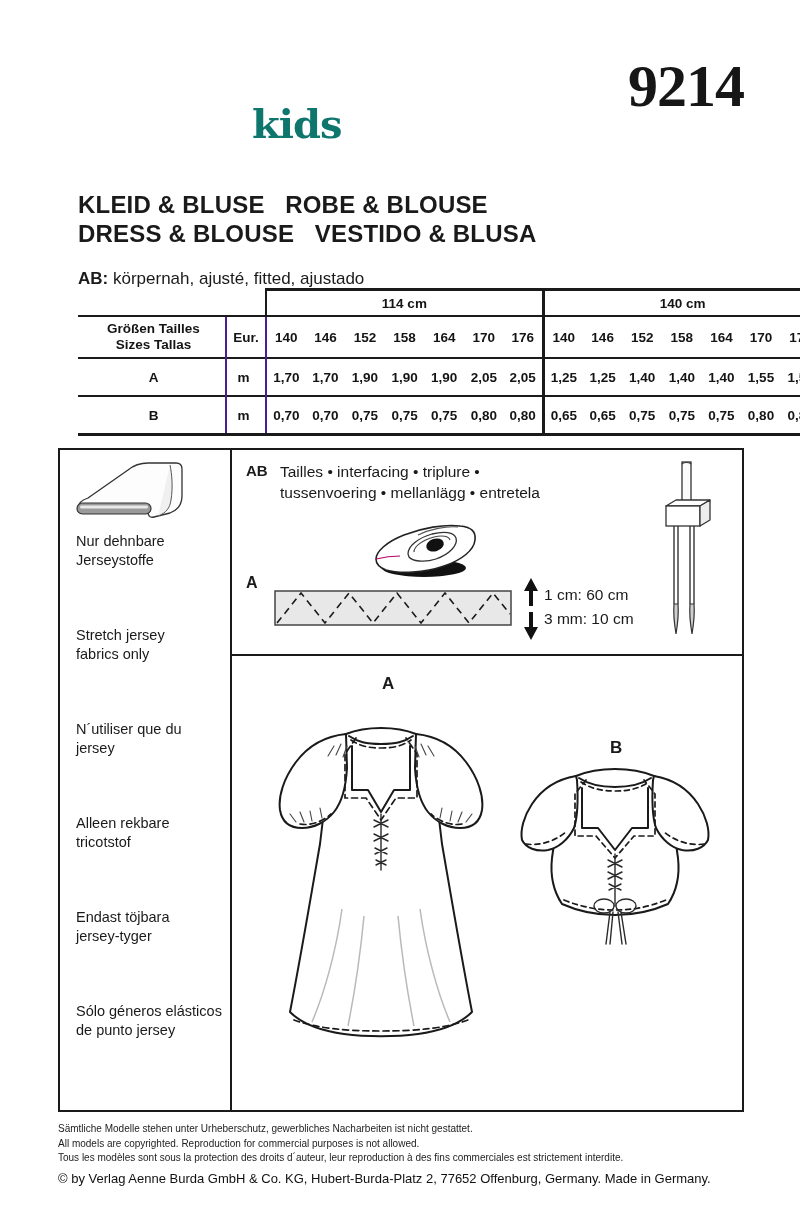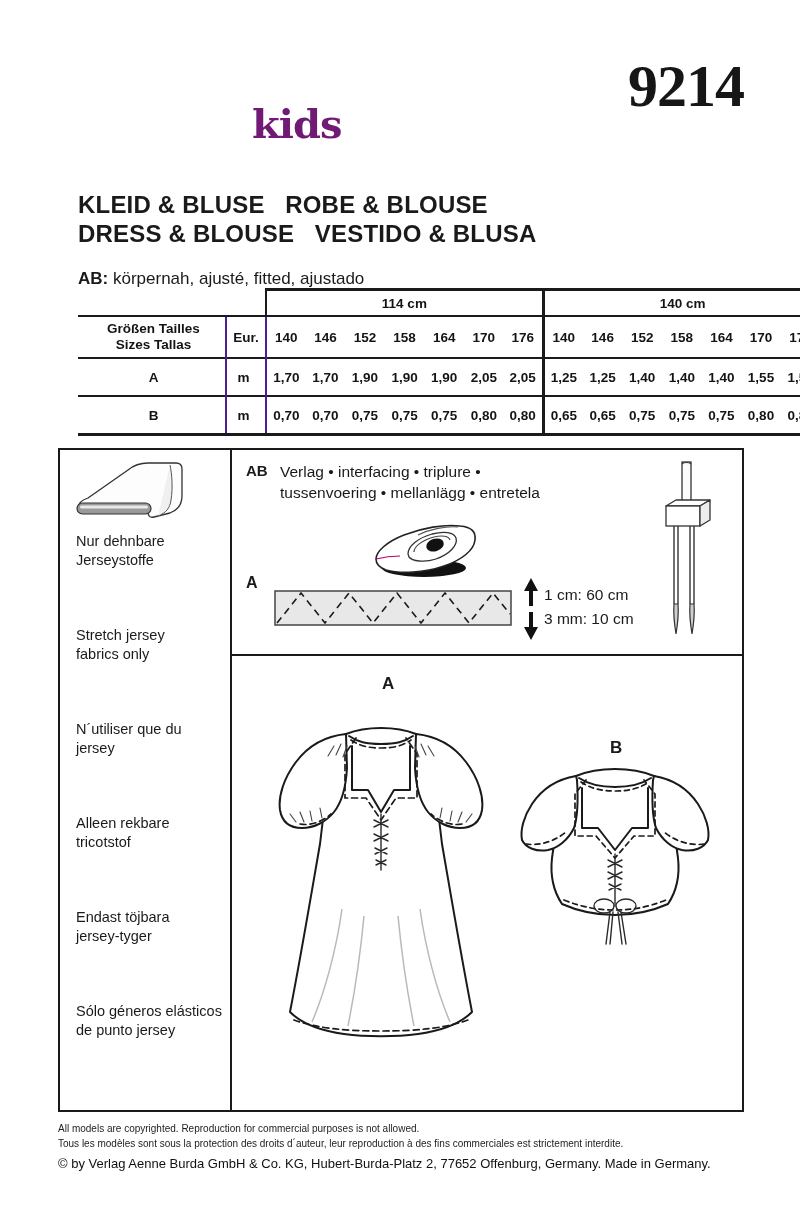--- a/index.html
+++ b/index.html
@@ -138,21 +138,21 @@
   .footer{position:absolute;left:58px;top:1122px;width:700px;}
   .fsmall{font-size:10px;line-height:14.5px;color:#1c1c1c;}
   .fbig{font-size:13px;line-height:20px;color:#111;margin-top:3px;}
 </style>
 </head>
 <body>
 
 <div class="page">
 
   <div class="header">
-    <div class="logo-kids" style="color: #701a75;">kids</div>
+    <div class="logo-kids" style="color: #0f766e;">kids</div>
     <div class="pattern-number">9214</div>
   </div>
 
   <div class="titles">
     <div class="title-line">KLEID &amp; BLUSE   ROBE &amp; BLOUSE</div>
     <div class="title-line">DRESS &amp; BLOUSE   VESTIDO &amp; BLUSA</div>
     <div class="subtitle"><b>AB:</b><span> körpernah, ajusté, fitted, ajustado</span></div>
   </div>
 
   <div class="table-wrap">
@@ -259,21 +259,21 @@
         <div class="fabric-note" style="top:282px">Alleen rekbare<br>tricotstof</div>
         <div class="fabric-note" style="top:376px">Endast töjbara<br>jersey-tyger</div>
         <div class="fabric-note" style="top:470px">Sólo géneros elásticos<br>de punto jersey</div>
       </div>
     </div>
 
     <div class="panel-right">
 
       <div class="notions">
         <div class="ab-tag">AB</div>
-        <div class="interfacing-text">Verlag • interfacing • triplure • tussenvoering • mellanlägg • entretela</div>
+        <div class="interfacing-text">Tailles • interfacing • triplure • tussenvoering • mellanlägg • entretela</div>
 
         <svg class="iron-icon" viewBox="0 0 120 68">
           <ellipse cx="62" cy="56" rx="42" ry="9" fill="#111"></ellipse>
           <path d="M14 47 C14 40 24 30 42 23 C60 16 82 12 98 14 C110 15 114 20 113 28 C112 38 100 48 82 54 C62 61 38 62 24 58 C16 55 14 51 14 47 Z" fill="#ffffff" stroke="#222" stroke-width="1.6" stroke-linejoin="round"></path>
           <path d="M46 42 C46 34 56 26 70 22 C82 19 92 20 94 26 C96 33 88 42 74 47 C62 51 50 49 47 45 Z" fill="#ffffff" stroke="#333" stroke-width="1.3"></path>
           <path d="M52 40 C52 34 61 28 72 25 C80 23 87 24 88 28" fill="none" stroke="#444" stroke-width="1.2"></path>
           <ellipse cx="73" cy="33" rx="9" ry="6.2" transform="rotate(-18 73 33)" fill="#111"></ellipse>
           <path d="M56 23 C68 17 84 14 96 15" fill="none" stroke="#555" stroke-width="1.1"></path>
           <path d="M14 47 C22 45 30 44 38 44" fill="none" stroke="#b5006a" stroke-width="1.2"></path>
         </svg>
@@ -396,18 +396,19 @@
             <ellipse cx="126" cy="148" rx="10" ry="7"></ellipse>
             <path d="M110 154 L106 186 M118 154 L122 186"></path>
             <path d="M113 154 L110 186 M121 154 L126 186"></path>
           </g>
         </svg>
       </div>
     </div>
   </div>
 
   <div class="footer">
+    <div class="fsmall">Sämtliche Modelle stehen unter Urheberschutz, gewerbliches Nacharbeiten ist nicht gestattet.</div>
     <div class="fsmall">All models are copyrighted. Reproduction for commercial purposes is not allowed.</div>
     <div class="fsmall">Tous les modèles sont sous la protection des droits d´auteur, leur reproduction à des fins commerciales est strictement interdite.</div>
     <div class="fbig">© by Verlag Aenne Burda GmbH &amp; Co. KG, Hubert-Burda-Platz 2, 77652 Offenburg, Germany. Made in Germany.</div>
   </div>
 
 </div>
 
 </body></html>

